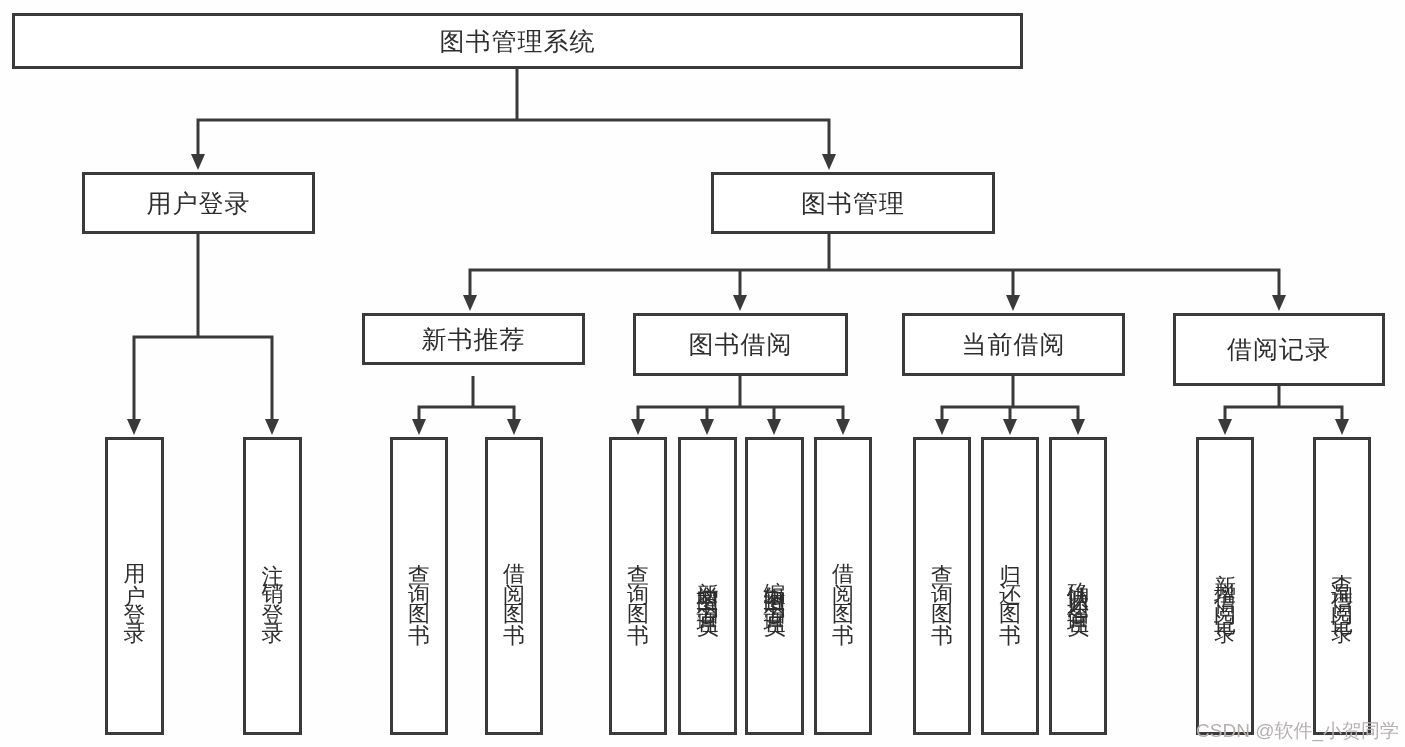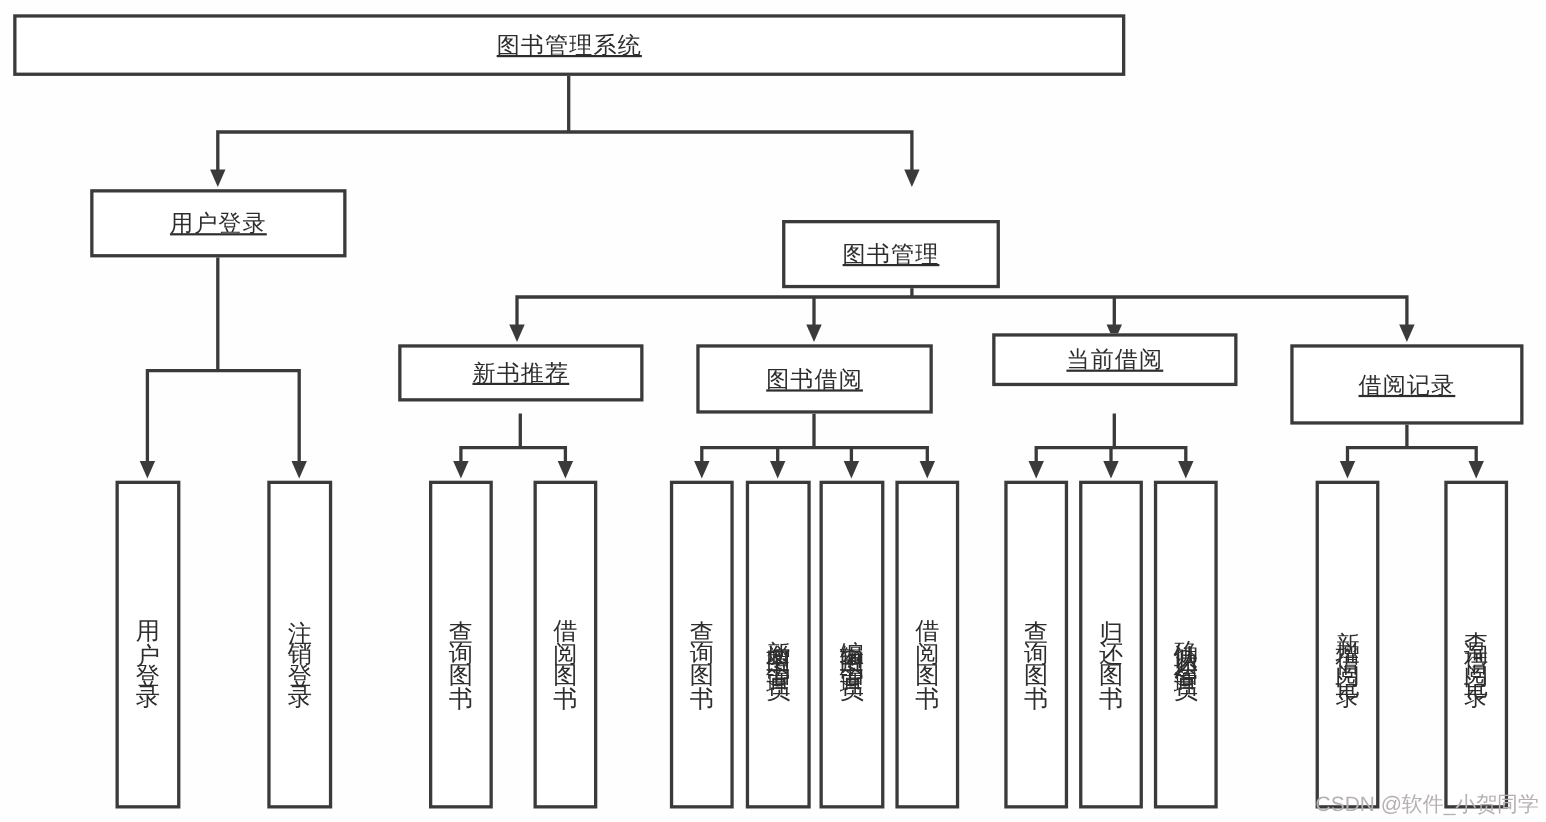--- a/index.html
+++ b/index.html
@@ -22,24 +22,23 @@
     position: absolute;
     box-sizing: border-box;
     border: 3px solid #3a3a3a;
     background: #ffffff;
     display: flex;
     align-items: center;
     justify-content: center;
     z-index: 2;
   }
   .h-label {
-    font-size: 21px;
+    font-size: 25px;
     letter-spacing: 1px;
     white-space: nowrap;
-    text-decoration: underline;
   }
   .vtext {
     writing-mode: vertical-rl;
     text-orientation: mixed;
     white-space: nowrap;
   }
   .v4 { font-size: 22px; letter-spacing: 20px; }
   .v6 { font-size: 22px; letter-spacing: 10px; }
   .v9 { font-size: 22px; letter-spacing: 5px; }
   .watermark {
@@ -101,31 +100,31 @@
     </g>
   </svg>
 
   <div class="box" style="left:12px; top:13px; width:1011px; height:56px;">
     <span class="h-label">图书管理系统</span>
   </div>
 
   <div class="box" style="left:82px; top:172px; width:233px; height:62px;">
     <span class="h-label">用户登录</span>
   </div>
-  <div class="box" style="left:711px; top:172px; width:198px; height:62px;margin-top:28px;">
+  <div class="box" style="left:711px; top:172px; width:284px; height:62px;">
     <span class="h-label">图书管理</span>
   </div>
 
   <div class="box" style="left:362px; top:313px; width:223px; height:52px;">
     <span class="h-label">新书推荐</span>
   </div>
   <div class="box" style="left:633px; top:313px; width:215px; height:63px;">
     <span class="h-label">图书借阅</span>
   </div>
-  <div class="box" style="left:902px; top:303px; width:223px; height:48px;">
+  <div class="box" style="left:902px; top:313px; width:223px; height:63px;">
     <span class="h-label">当前借阅</span>
   </div>
   <div class="box" style="left:1173px; top:313px; width:212px; height:73px;">
     <span class="h-label">借阅记录</span>
   </div>
 
   <div class="box" style="left:105px; top:437px; width:59px; height:298px;">
     <span class="vtext v4">用户登录</span>
   </div>
   <div class="box" style="left:243px; top:437px; width:59px; height:298px;">

